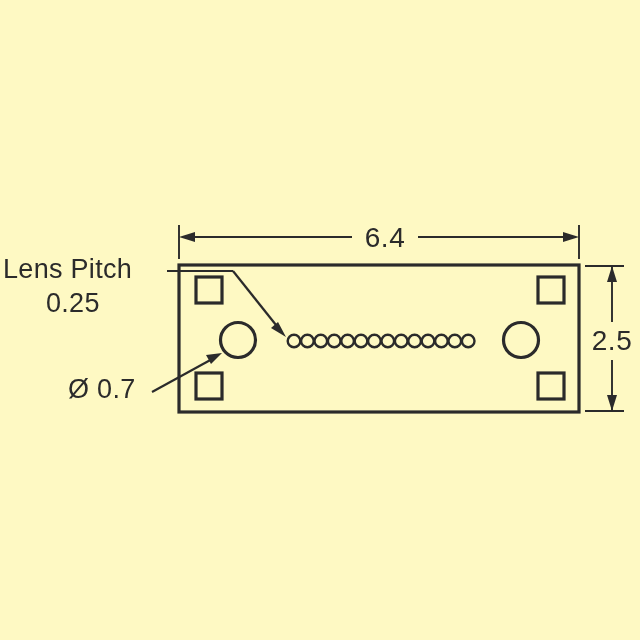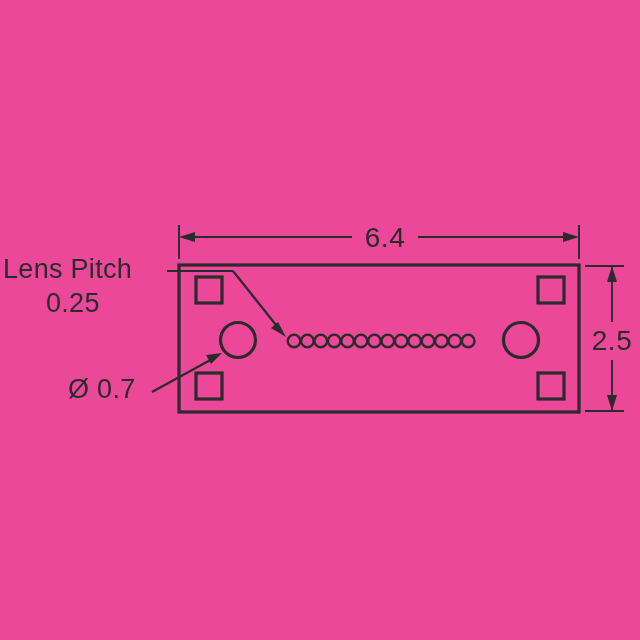--- a/index.html
+++ b/index.html
@@ -4,21 +4,21 @@
 <style>
   html, body {
     margin: 0;
     padding: 0;
     background: #ffffff;
   }
   #stage {
     position: relative;
     width: 640px;
     height: 640px;
-    background: #ec4899;
+    background: #fef9c3;
     font-family: "Liberation Sans", sans-serif;
     overflow: hidden;
   }
   svg#drawing {
     position: absolute;
     left: 0;
     top: 0;
     width: 640px;
     height: 640px;
     display: block;

